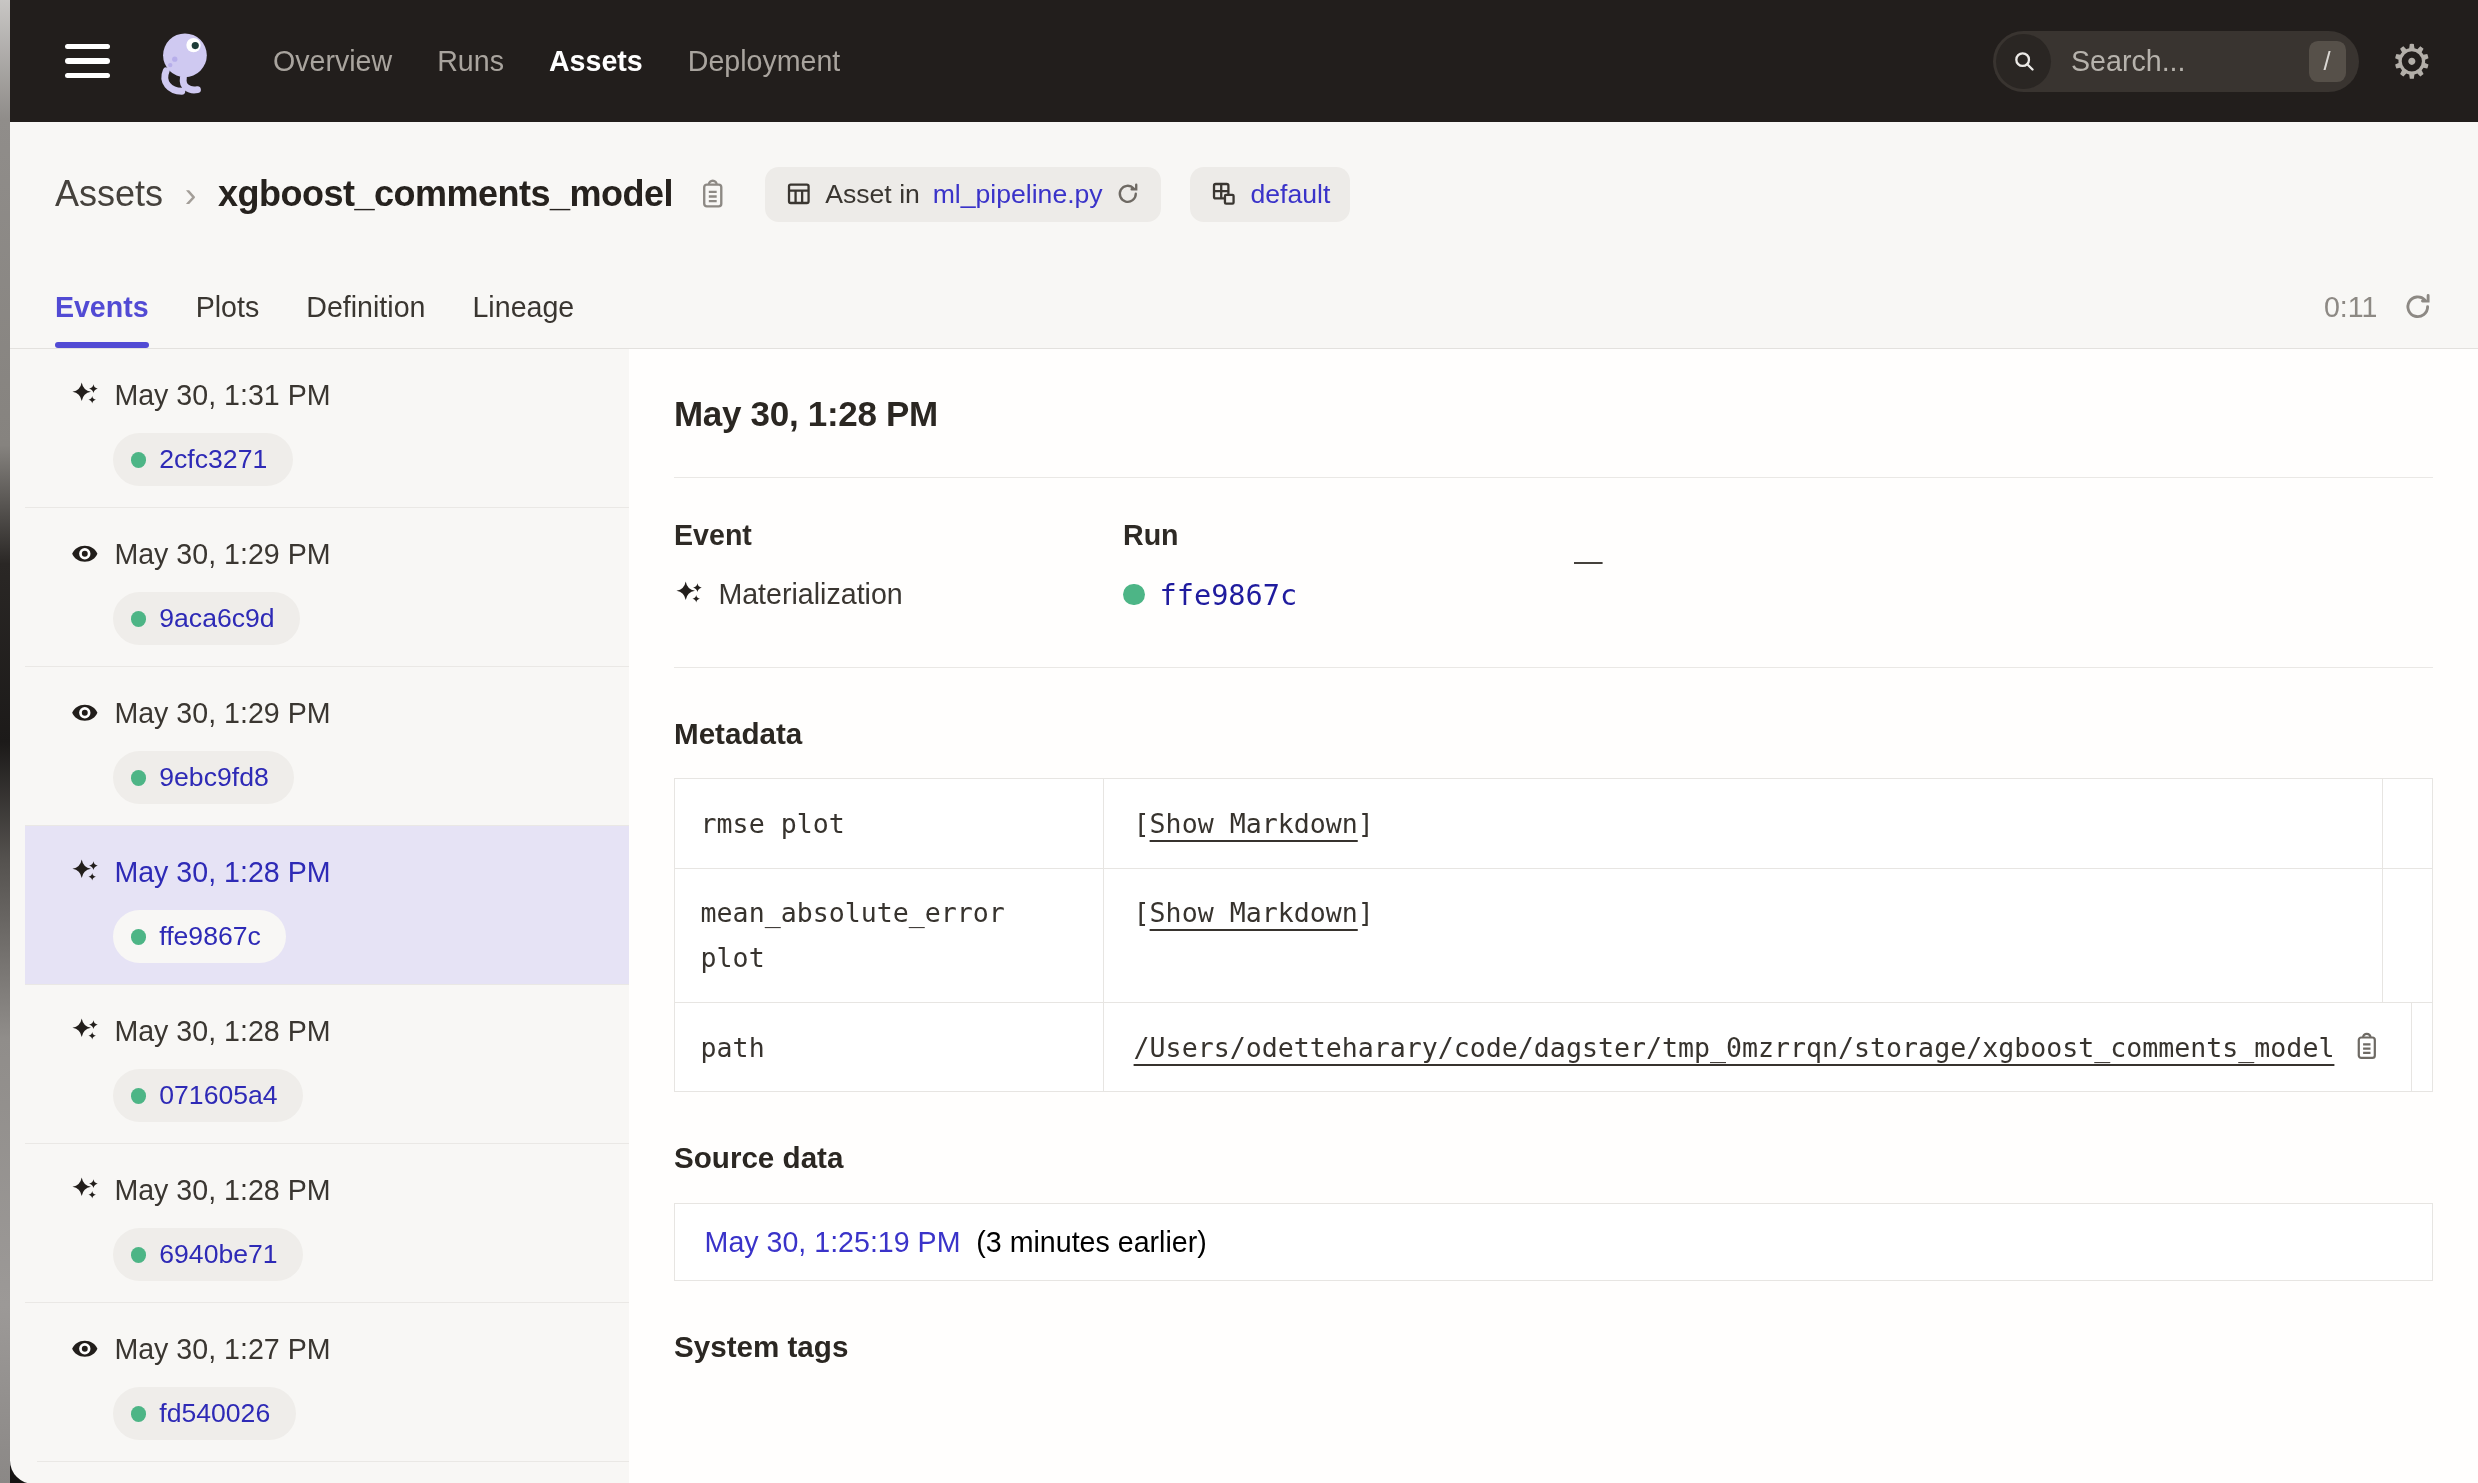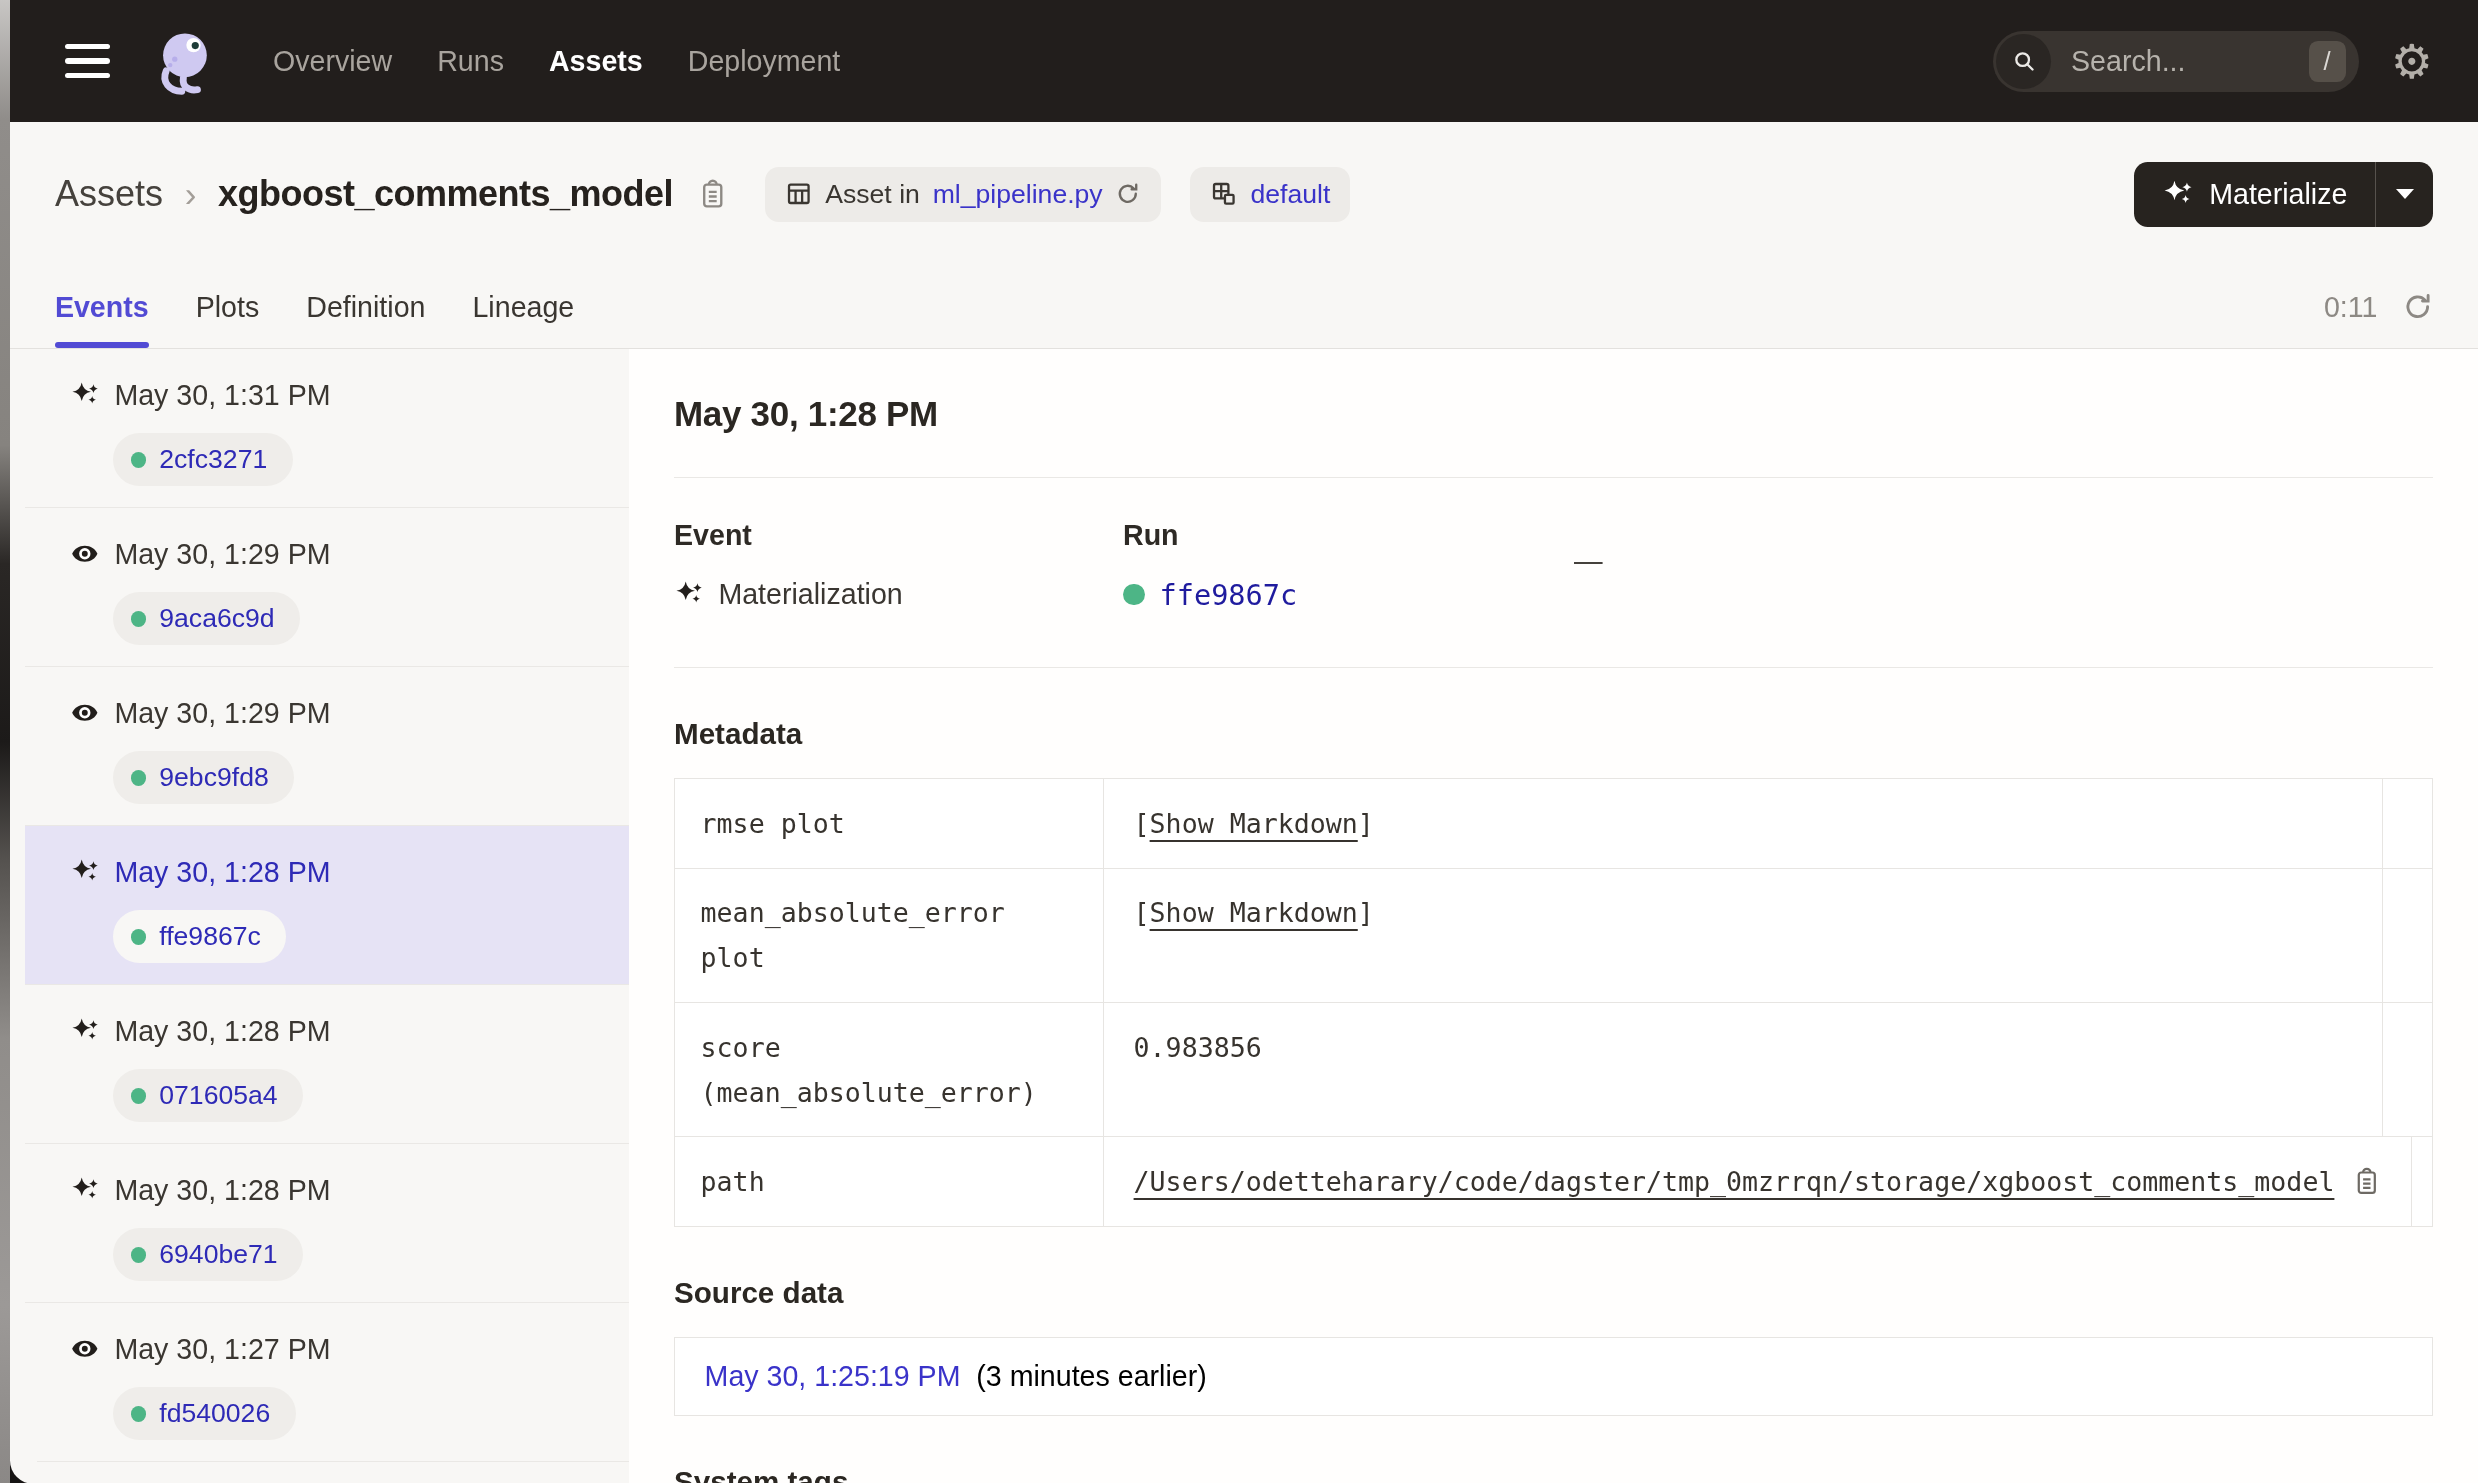--- a/index.html
+++ b/index.html
@@ -173,36 +173,20 @@
     </span>
     <span class="badge">
       <span class="icon">
         <svg width="27.6" height="27.6" viewBox="0 0 24 24" fill="none" stroke="currentColor" stroke-width="2">
             <rect x="3.5" y="3.5" width="12.5" height="12.5" rx="1.5"></rect>
             <path d="M9.75 3.5v12.5M3.5 9.75h12.5"></path>
             <rect x="13" y="13" width="7.5" height="7.5" rx="1" fill="#edebe8"></rect>
           </svg>
       </span>
       <span class="blink">default</span>
-    </span>
-    <span class="mat-btn">
-      <span class="mat-main">
-        <span class="icon" style="color:#fff">
-          <svg width="31.5" height="31.5" viewBox="0 0 24 24" fill="currentColor">
-              <path d="M9.5 2 Q10.6 8.4 17 9.5 Q10.6 10.6 9.5 17 Q8.4 10.6 2 9.5 Q8.4 8.4 9.5 2 Z"></path>
-              <path d="M19 3.5 Q19.5 6.5 22.5 7 Q19.5 7.5 19 10.5 Q18.5 7.5 15.5 7 Q18.5 6.5 19 3.5 Z"></path>
-              <path d="M18 13 Q18.4 15.6 21 16 Q18.4 16.4 18 19 Q17.6 16.4 15 16 Q17.6 15.6 18 13 Z"></path>
-            </svg>
-        </span>
-        <span>Materialize</span>
-      </span>
-      <span class="mat-div"></span>
-      <span class="mat-caret">
-          <span class="caret-tri"></span>
-        </span>
     </span>
   </div>
 
   <div class="tabbar">
     <span id="tabs-box" style="display:flex;height:100%">
         <span class="tab active">
           <span class="lbl">Events</span>
         </span>
         <span class="tab">
           <span class="lbl">Plots</span>
@@ -393,29 +377,20 @@
   </div>
         <div class="t-row">
     <div class="t-key mono">mean_absolute_error plot</div>
     <div class="t-val mono">
       <span class="v-md"><span class="br">[</span><span class="md-text">Show Markdown</span><span class="br">]</span></span>
 
     </div>
     <div class="t-spare"></div>
   </div>
         <div class="t-row">
-    <div class="t-key mono">score (mean_absolute_error)</div>
-    <div class="t-val mono">
-
-      <span class="v-text">0.983856</span>
-
-    </div>
-    <div class="t-spare"></div>
-  </div>
-        <div class="t-row">
     <div class="t-key mono">path</div>
     <div class="t-val mono">
 
       <span class="v-path">
               <span class="path-link">/Users/odetteharary/code/dagster/tmp_0mzrrqn/storage/xgboost_comments_model</span>
               <span class="icon copy-ic">
                 <svg width="29.6" height="31.5" viewBox="0 0 24 24" fill="none" stroke="currentColor" stroke-width="1.8">
                   <rect x="5.5" y="4.5" width="13" height="16.5" rx="2"></rect>
                   <path d="M9 4.5a3 3 0 0 1 6 0"></path>
                   <path d="M9 10h6M9 13.5h6M9 17h6"></path>

